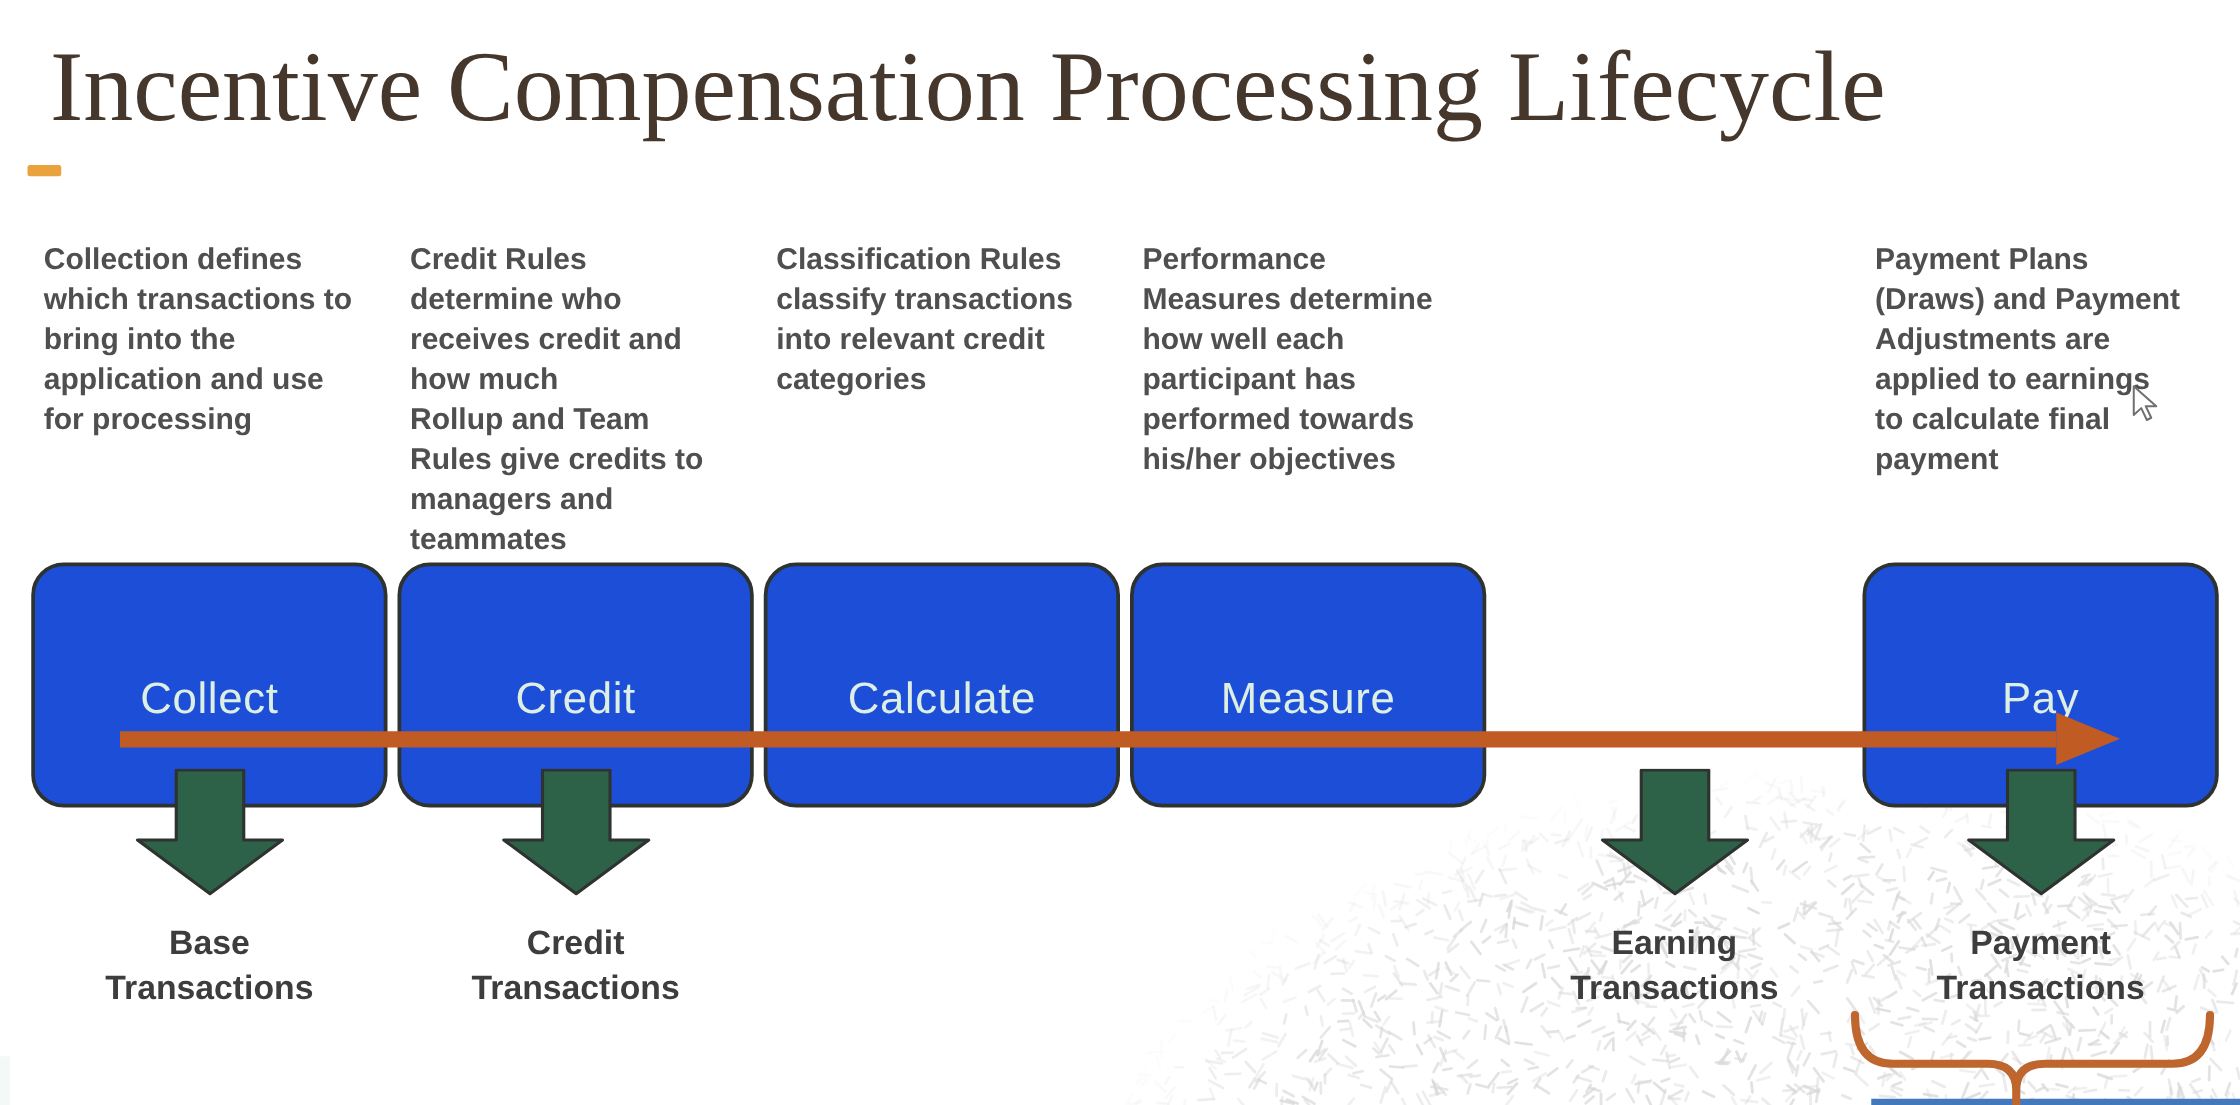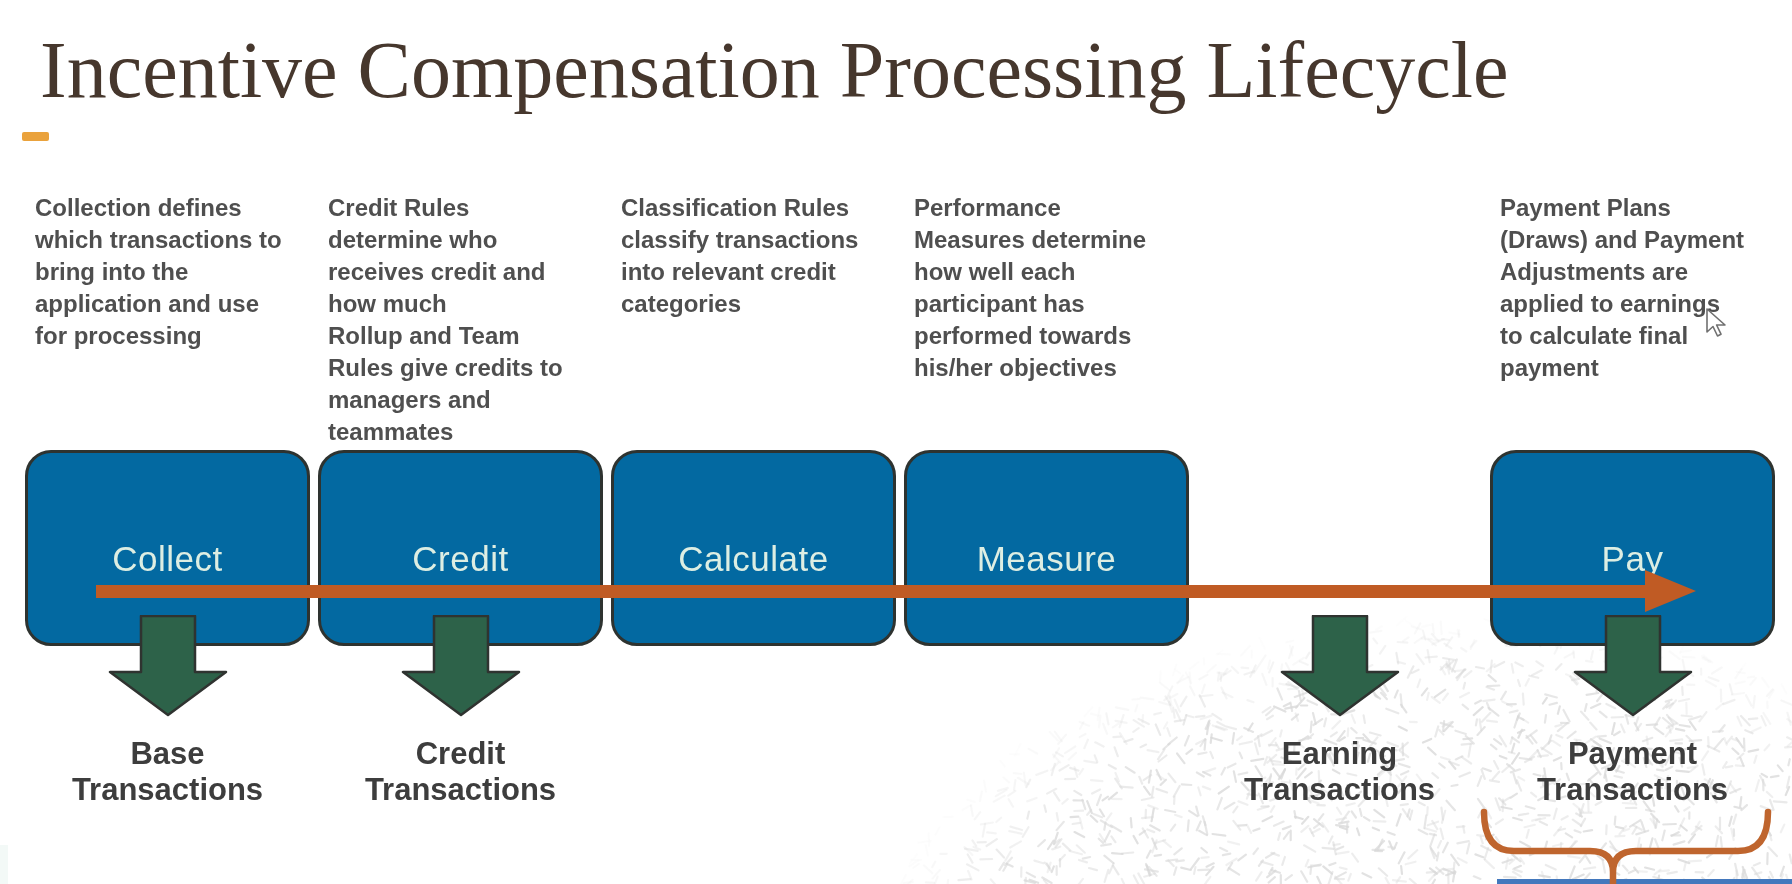--- a/index.html
+++ b/index.html
@@ -28,35 +28,35 @@
   .stage-col{position:absolute;top:0;width:285px;height:884px;z-index:2;}
   .desc{
     position:absolute;top:192px;left:10px;width:270px;
     font-size:24px;line-height:32px;color:#4f4f4f;
     white-space:pre-line;
     font-weight:bold;
   }
   .stage-box{
     position:absolute;top:450px;left:0;width:285px;height:196px;
     box-sizing:border-box;
-    background:#0369a1;
+    background:#1d4ed8;
     border:3px solid #2e3330;
     border-radius:26px;
     display:flex;align-items:center;justify-content:center;
     padding-top:22px;
     z-index:2;
   }
   .stage-box span{
     color:#ddeee3;font-size:35px;letter-spacing:0.5px;
   }
   .down-arrow{position:absolute;top:615px;left:83px;z-index:2;}
   .out-label{
     position:absolute;top:736px;left:0;width:285px;
     text-align:center;font-weight:bold;
-    font-size:31px;line-height:36px;color:#3d3d3d;
+    font-size:27px;line-height:36px;color:#3d3d3d;
     white-space:pre-line;
     z-index:2;
   }
   .flow-line{
     position:absolute;left:96px;top:585px;width:1549px;height:13px;
     background:#c05b24;z-index:3;
   }
   .flow-head{
     position:absolute;left:1645px;top:570px;width:0;height:0;
     border-top:21px solid transparent;

